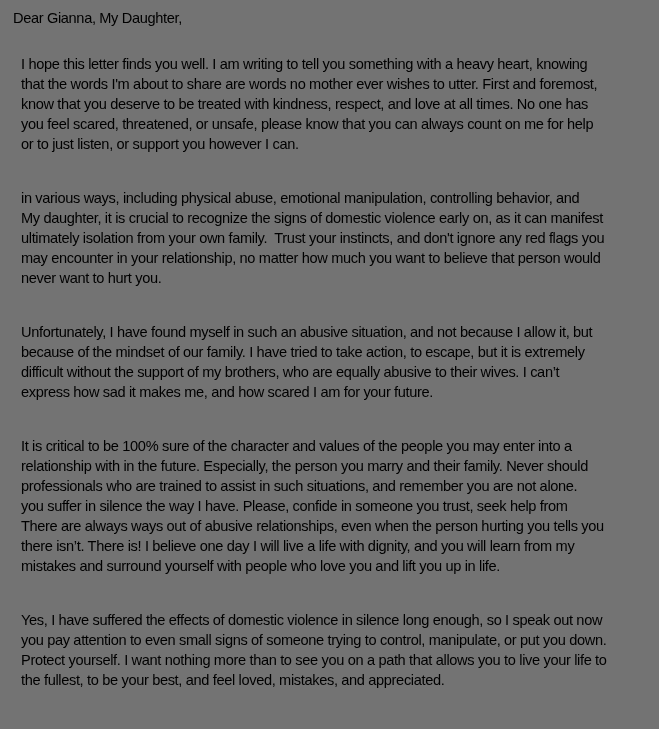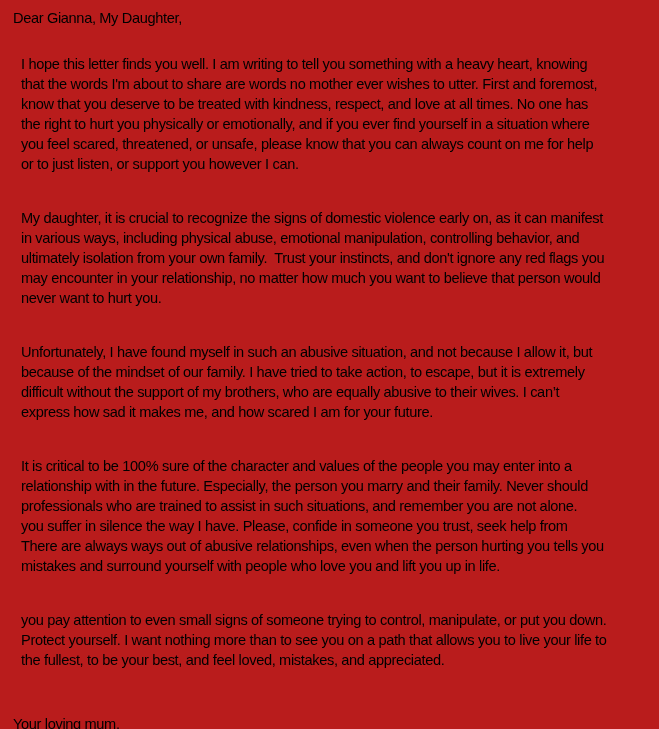--- a/index.html
+++ b/index.html
@@ -1,20 +1,20 @@
 <!DOCTYPE html>
 <html><head>
   <meta charset="utf-8">
   <style>
     html, body { margin: 0; padding: 0; background: #ffffff; }
     body { width: 659px; height: 729px; overflow: hidden; }
     .page {
       position: relative;
       width: 659px; height: 729px;
-      background: #b91c1c;
+      background: #737373;
       color: #000000;
       font-family: "Liberation Sans", sans-serif;
       font-size: 14.6px;
       letter-spacing: -0.35px;
       padding: 8px 0 0 13px;
       box-sizing: border-box;
     }
     .line {
       display: block;
       height: 20px;
@@ -28,54 +28,55 @@
 <body>
 
 <div class="page">
   <span class="line">Dear Gianna, My Daughter,</span>
   <div class="gap"></div>
 
   <div class="para">
     <span class="line">I hope this letter finds you well. I am writing to tell you something with a heavy heart, knowing</span>
     <span class="line">that the words I'm about to share are words no mother ever wishes to utter. First and foremost,</span>
     <span class="line">know that you deserve to be treated with kindness, respect, and love at all times. No one has</span>
-    <span class="line">the right to hurt you physically or emotionally, and if you ever find yourself in a situation where</span>
     <span class="line">you feel scared, threatened, or unsafe, please know that you can always count on me for help</span>
     <span class="line">or to just listen, or support you however I can.</span>
   </div>
   <div class="gap"></div>
 
   <div class="para">
+    <span class="line">in various ways, including physical abuse, emotional manipulation, controlling behavior, and</span>
     <span class="line">My daughter, it is crucial to recognize the signs of domestic violence early on, as it can manifest</span>
-    <span class="line">in various ways, including physical abuse, emotional manipulation, controlling behavior, and</span>
     <span class="line">ultimately isolation from your own family.  Trust your instincts, and don't ignore any red flags you</span>
     <span class="line">may encounter in your relationship, no matter how much you want to believe that person would</span>
     <span class="line">never want to hurt you.</span>
   </div>
   <div class="gap"></div>
 
   <div class="para">
     <span class="line">Unfortunately, I have found myself in such an abusive situation, and not because I allow it, but</span>
     <span class="line">because of the mindset of our family. I have tried to take action, to escape, but it is extremely</span>
     <span class="line">difficult without the support of my brothers, who are equally abusive to their wives. I can’t</span>
     <span class="line">express how sad it makes me, and how scared I am for your future.</span>
   </div>
   <div class="gap"></div>
 
   <div class="para">
     <span class="line">It is critical to be 100% sure of the character and values of the people you may enter into a</span>
     <span class="line">relationship with in the future. Especially, the person you marry and their family. Never should</span>
     <span class="line">professionals who are trained to assist in such situations, and remember you are not alone.</span>
     <span class="line">you suffer in silence the way I have. Please, confide in someone you trust, seek help from</span>
     <span class="line">There are always ways out of abusive relationships, even when the person hurting you tells you</span>
+    <span class="line">there isn’t. There is! I believe one day I will live a life with dignity, and you will learn from my</span>
     <span class="line">mistakes and surround yourself with people who love you and lift you up in life.</span>
   </div>
   <div class="gap"></div>
 
   <div class="para">
+    <span class="line">Yes, I have suffered the effects of domestic violence in silence long enough, so I speak out now</span>
     <span class="line">you pay attention to even small signs of someone trying to control, manipulate, or put you down.</span>
     <span class="line">Protect yourself. I want nothing more than to see you on a path that allows you to live your life to</span>
     <span class="line">the fullest, to be your best, and feel loved, mistakes, and appreciated.</span>
   </div>
   <div class="gap"></div>
 
   <div class="gap"></div>
 
   <div>
     <span class="line">Your loving mum.</span>

